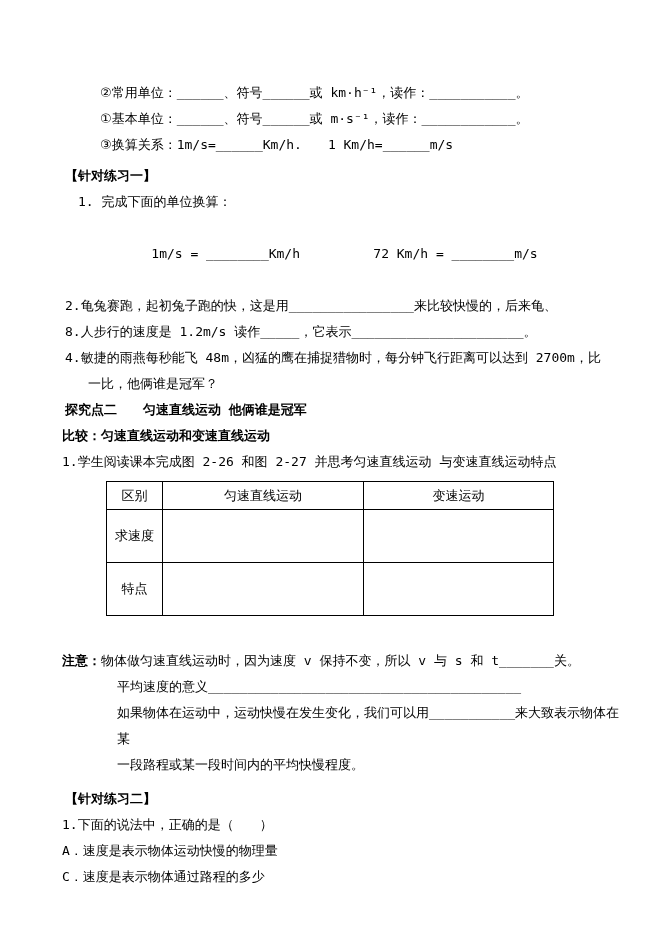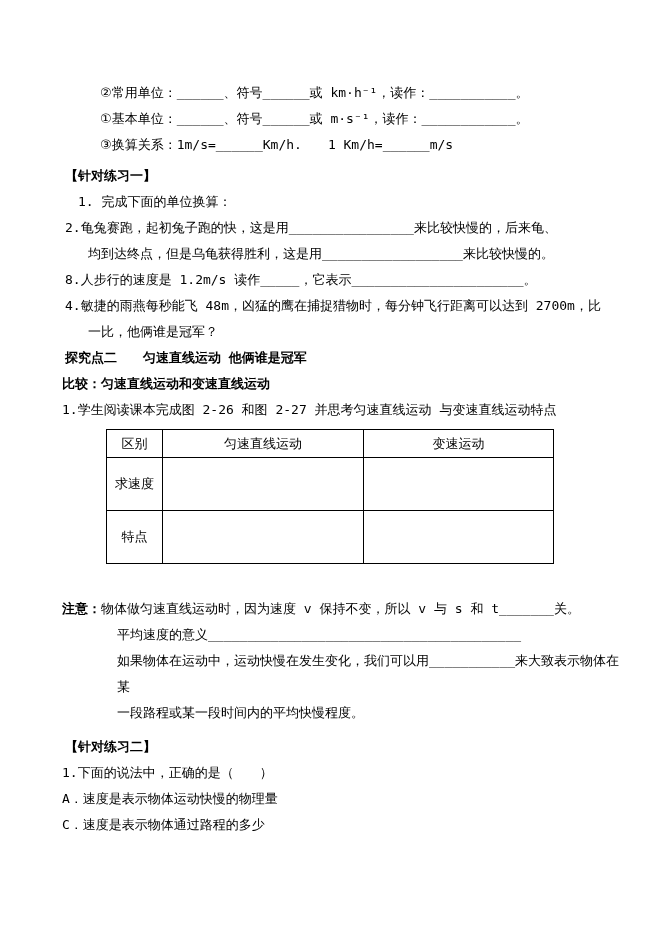--- a/index.html
+++ b/index.html
@@ -50,22 +50,24 @@
 <body>
 
 <div class="page">
 
   <div class="line ml-38">②常用单位：______、符号______或 km·h⁻¹，读作：___________。</div>
   <div class="line ml-38">①基本单位：______、符号______或 m·s⁻¹，读作：____________。</div>
   <div class="line ml-38">③换算关系：1m/s=______Km/h.　　1 Km/h=______m/s</div>
 
   <div class="line bold ml-3 mt-5">【针对练习一】</div>
   <div class="line ml-16">1. 完成下面的单位换算：</div>
+  <div class="row2col">
+    <span class="cell-left">1m/s = ________Km/h</span><span>72 Km/h = ________m/s</span>
+  </div>
   <div class="line ml-3">2.龟兔赛跑，起初兔子跑的快，这是用________________来比较快慢的，后来龟、</div>
-  <div class="line ml-26">均到达终点，但是乌龟获得胜利，这是用__________________来比较快慢的。</div>
   <div class="line ml-3">8.人步行的速度是 1.2m/s 读作_____，它表示______________________。</div>
   <div class="line ml-3">4.敏捷的雨燕每秒能飞 48m，凶猛的鹰在捕捉猎物时，每分钟飞行距离可以达到 2700m，比</div>
   <div class="line ml-26">一比，他俩谁是冠军？</div>
 
   <div class="line bold ml-3">探究点二　　匀速直线运动 他俩谁是冠军</div>
   <div class="line bold">比较：匀速直线运动和变速直线运动</div>
   <div class="line">1.学生阅读课本完成图 2-26 和图 2-27 并思考匀速直线运动 与变速直线运动特点</div>
 
   <table class="cmp">
     <colgroup>

